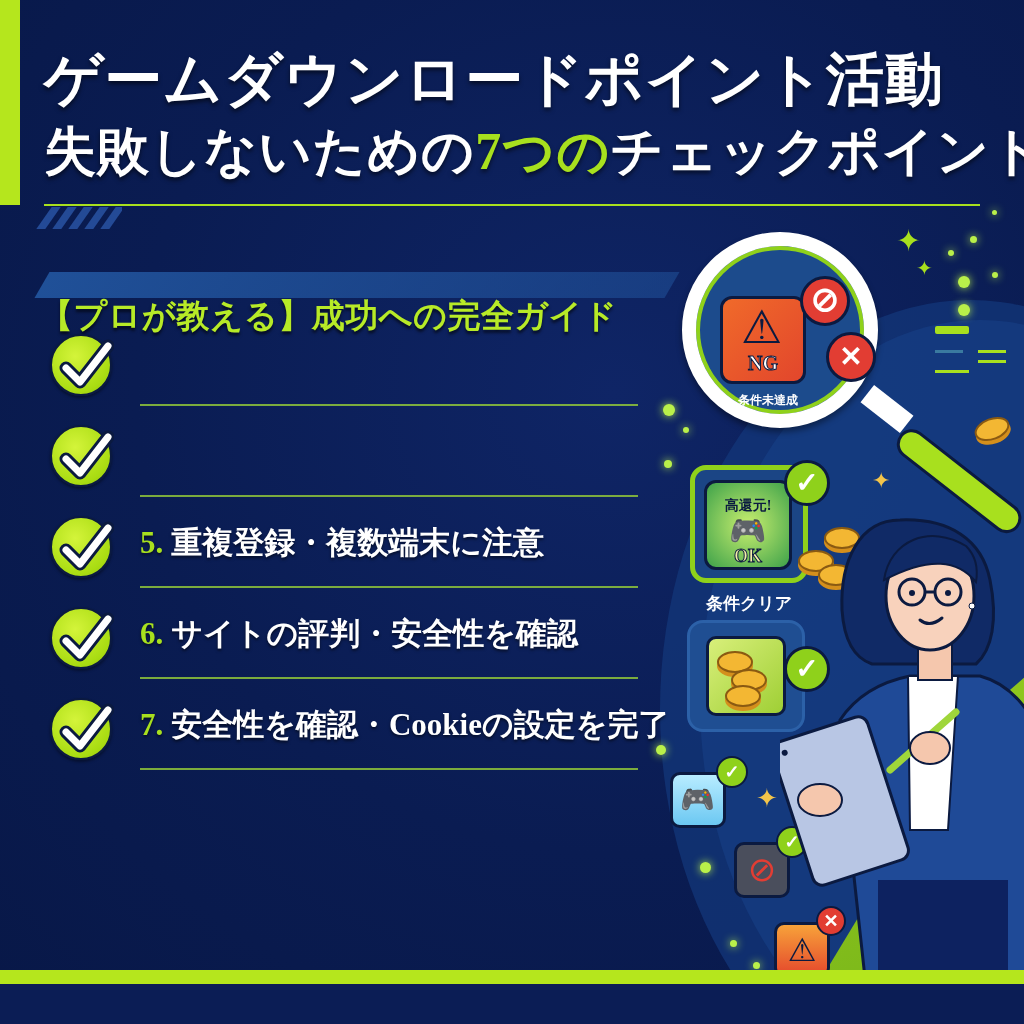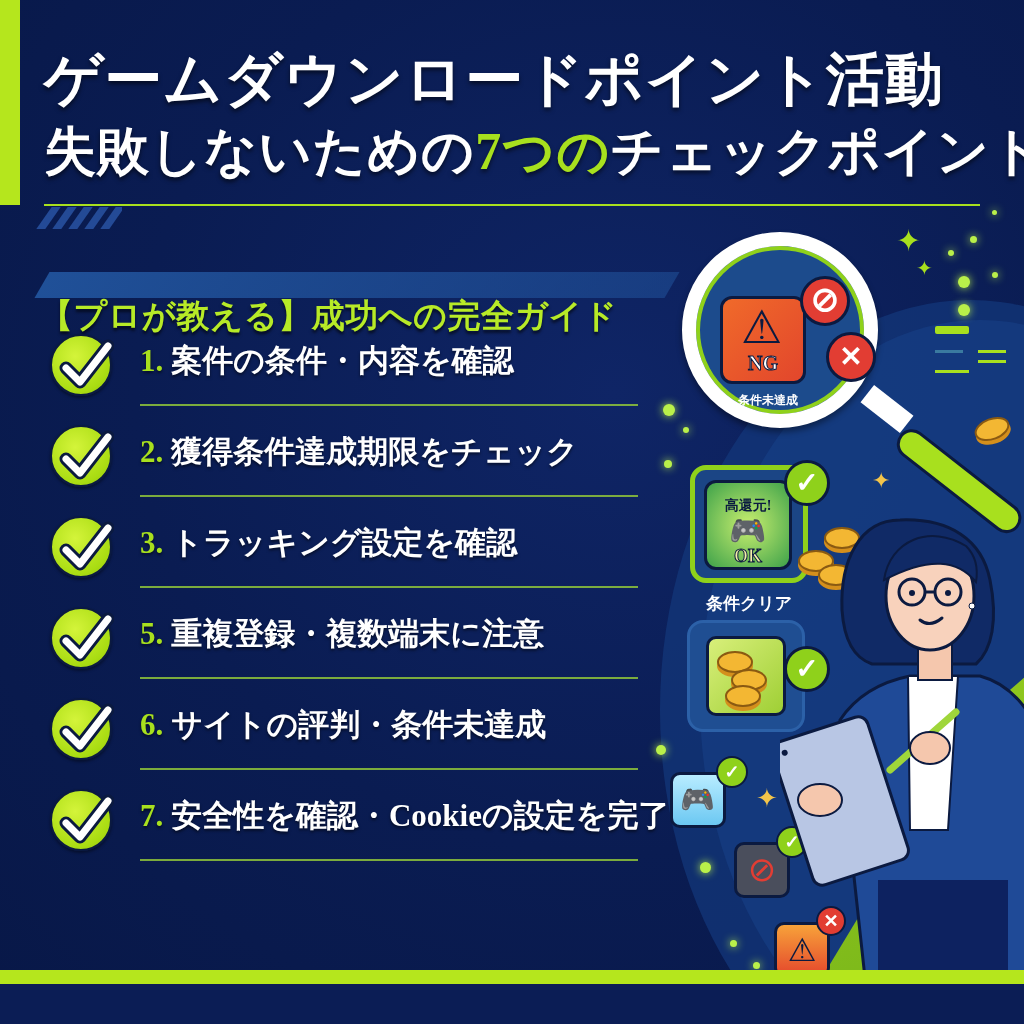--- a/index.html
+++ b/index.html
@@ -132,61 +132,49 @@
   <div class="subtitle">【プロが教える】成功への完全ガイド</div>
 
   <div class="checklist">
     <div class="check-item">
       <div class="check-icon">
         <svg width="56" height="60" viewBox="0 0 56 60">
             <path d="M8 32 L22 46 L50 10" fill="none" stroke="#0b1a40" stroke-width="13" stroke-linecap="round" stroke-linejoin="round"></path>
             <path d="M8 32 L22 46 L50 10" fill="none" stroke="#ffffff" stroke-width="7" stroke-linecap="round" stroke-linejoin="round"></path>
           </svg>
       </div>
-      <div class="item-text"><span class="item-num">1.</span><span class="item-label">案件の条件・内容を確認</span></div>
-      <div class="item-rule"></div>
-    </div>
-    <div class="check-item">
-      <div class="check-icon">
-        <svg width="56" height="60" viewBox="0 0 56 60">
-            <path d="M8 32 L22 46 L50 10" fill="none" stroke="#0b1a40" stroke-width="13" stroke-linecap="round" stroke-linejoin="round"></path>
-            <path d="M8 32 L22 46 L50 10" fill="none" stroke="#ffffff" stroke-width="7" stroke-linecap="round" stroke-linejoin="round"></path>
-          </svg>
-      </div>
-      <div class="item-text"><span class="item-num">2.</span><span class="item-label">獲得条件達成期限をチェック</span></div>
-      <div class="item-rule"></div>
-    </div>
-    <div class="check-item">
-      <div class="check-icon">
-        <svg width="56" height="60" viewBox="0 0 56 60">
-            <path d="M8 32 L22 46 L50 10" fill="none" stroke="#0b1a40" stroke-width="13" stroke-linecap="round" stroke-linejoin="round"></path>
-            <path d="M8 32 L22 46 L50 10" fill="none" stroke="#ffffff" stroke-width="7" stroke-linecap="round" stroke-linejoin="round"></path>
-          </svg>
-      </div>
-      <div class="item-text"><span class="item-num">3.</span><span class="item-label">トラッキング設定を確認</span></div>
+      <div class="item-rule"></div>
+    </div>
+    <div class="check-item">
+      <div class="check-icon">
+        <svg width="56" height="60" viewBox="0 0 56 60">
+            <path d="M8 32 L22 46 L50 10" fill="none" stroke="#0b1a40" stroke-width="13" stroke-linecap="round" stroke-linejoin="round"></path>
+            <path d="M8 32 L22 46 L50 10" fill="none" stroke="#ffffff" stroke-width="7" stroke-linecap="round" stroke-linejoin="round"></path>
+          </svg>
+      </div>
       <div class="item-rule"></div>
     </div>
     <div class="check-item">
       <div class="check-icon">
         <svg width="56" height="60" viewBox="0 0 56 60">
             <path d="M8 32 L22 46 L50 10" fill="none" stroke="#0b1a40" stroke-width="13" stroke-linecap="round" stroke-linejoin="round"></path>
             <path d="M8 32 L22 46 L50 10" fill="none" stroke="#ffffff" stroke-width="7" stroke-linecap="round" stroke-linejoin="round"></path>
           </svg>
       </div>
       <div class="item-text"><span class="item-num">5.</span><span class="item-label">重複登録・複数端末に注意</span></div>
       <div class="item-rule"></div>
     </div>
     <div class="check-item">
       <div class="check-icon">
         <svg width="56" height="60" viewBox="0 0 56 60">
             <path d="M8 32 L22 46 L50 10" fill="none" stroke="#0b1a40" stroke-width="13" stroke-linecap="round" stroke-linejoin="round"></path>
             <path d="M8 32 L22 46 L50 10" fill="none" stroke="#ffffff" stroke-width="7" stroke-linecap="round" stroke-linejoin="round"></path>
           </svg>
       </div>
-      <div class="item-text"><span class="item-num">6.</span><span class="item-label">サイトの評判・条件未達成</span></div>
+      <div class="item-text"><span class="item-num">6.</span><span class="item-label">サイトの評判・安全性を確認</span></div>
       <div class="item-rule"></div>
     </div>
     <div class="check-item">
       <div class="check-icon">
         <svg width="56" height="60" viewBox="0 0 56 60">
             <path d="M8 32 L22 46 L50 10" fill="none" stroke="#0b1a40" stroke-width="13" stroke-linecap="round" stroke-linejoin="round"></path>
             <path d="M8 32 L22 46 L50 10" fill="none" stroke="#ffffff" stroke-width="7" stroke-linecap="round" stroke-linejoin="round"></path>
           </svg>
       </div>
       <div class="item-text"><span class="item-num">7.</span><span class="item-label">安全性を確認・Cookieの設定を完了</span></div>

